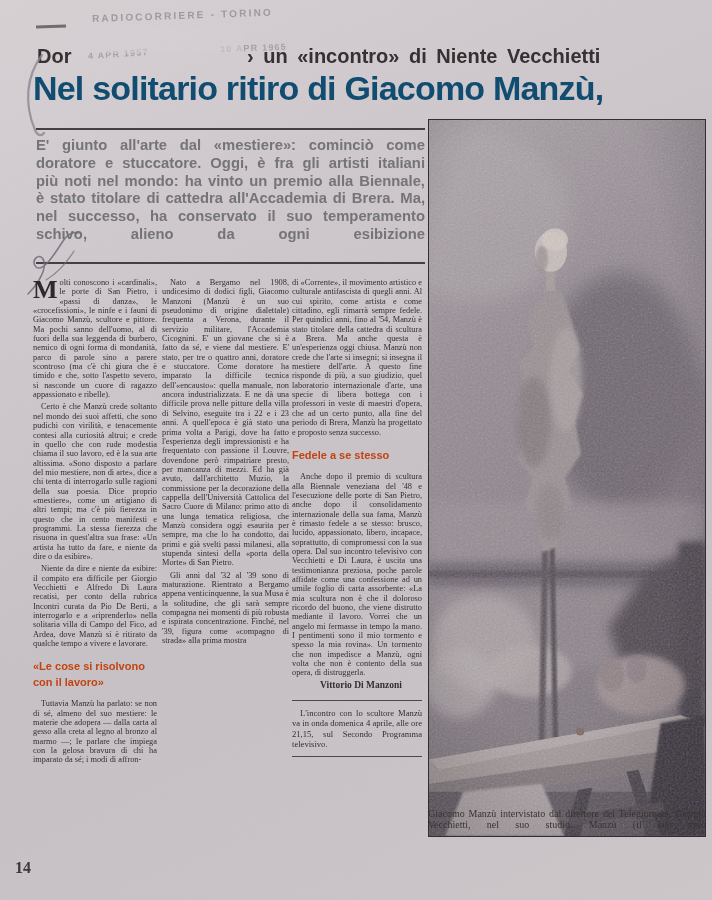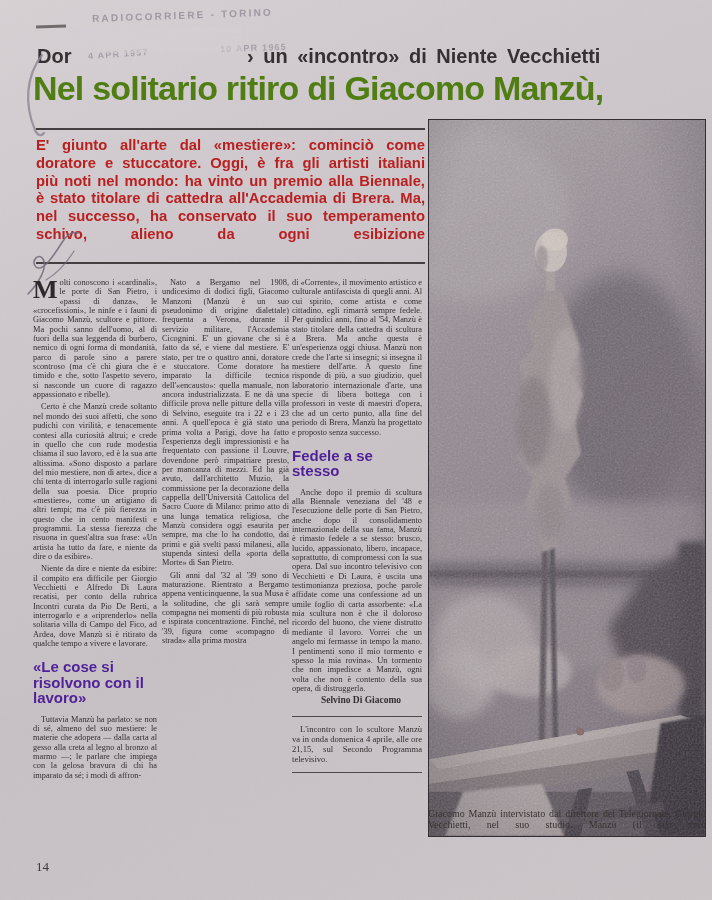--- a/index.html
+++ b/index.html
@@ -23,54 +23,54 @@
 
   
   .whiteout { left:70px; top:27px; width:172px; height:26px; background:#d6d0d3; opacity:.55; border-radius:3px; }
   .pencil-overline { left:36px; top:25px; width:30px; height:2.5px; background:#45403f; opacity:.7; transform:rotate(-2deg); }
   .kicker { font-family:"Liberation Sans",sans-serif; font-weight:700; font-size:20px; color:#322d2e; white-space:nowrap;margin-top:16px; }
   .kicker-prefix { left:37px; top:29px; }
   .kicker-rest  { left:247px; top:29px; word-spacing:4px; }
 
   
   .headline { left:33px; top:70px; width:678px; font-family:"Liberation Sans",sans-serif;
-    font-weight:700; font-size:34px; line-height:1.1; letter-spacing:-0.8px; color:#4d7c0f; white-space:nowrap; }
+    font-weight:700; font-size:34px; line-height:1.1; letter-spacing:-0.8px; color:#0c4a6e; white-space:nowrap; }
 
   
   .rule { background:#413c3d; height:2px; }
   .rule-a { left:36px; top:128px; width:389px; }
   .rule-b { left:36px; top:262px; width:389px; }
   .standfirst { left:36px; top:137px; width:389px; font-family:"Liberation Sans",sans-serif;
-    font-weight:700; font-size:14.8px; line-height:17.8px; color:#b91c1c;
+    font-weight:700; font-size:14.8px; line-height:17.8px; color:#737373;
     text-align:justify; text-align-last:justify; word-spacing:1.5px; }
 
   
   .col { position:absolute; top:278px; height:600px; overflow:hidden; font-size:8.35px;
     line-height:9.35px; text-align:justify; color:#302b2c; }
   .col1 { left:33px;  width:124px; }
   .col2 { left:162px; width:127px; }
   .col3 { left:292px; width:130px; }
   .col p { margin:0 0 3px 0; text-indent:8px; }
   .col p.flush { text-indent:0; }
   .dropcap { float:left; font-weight:700; font-size:26px; line-height:21px; padding:1px 2px 0 0; color:#2a2526; }
-  .subhead { font-family:"Liberation Sans",sans-serif; font-weight:700; font-size:15px;
-    line-height:15.4px; color:#4c1d95; text-align:left; margin:11px 0 9px 0; }
+  .subhead { font-family:"Liberation Sans",sans-serif; font-weight:700; font-size:11px;
+    line-height:15.4px; color:#c2410c; text-align:left; margin:11px 0 9px 0; }
   .byline { text-align:center; font-weight:700; font-size:9.5px; margin-top:9px; text-indent:0; }
   .note-rule { border:0; border-top:1.5px solid #4a4546; margin:10px 0 7px 0; }
   .note-rule.last { margin:7px 0 0 0; }
   .tv-note { font-size:8.6px; line-height:10.3px; text-indent:0; text-align:justify; }
 
   
   .photo-frame { left:428px; top:119px; width:278px; height:718px;
     border:1.5px solid #2f2a30; background:#8d838c; }
   .photo-frame svg { display:block; width:100%; height:100%; }
   .caption { left:428px; top:809px; width:278px; font-weight:400; font-size:10px;
     line-height:10.6px; color:#35302f; text-align:justify; text-align-last:justify; }
 
-  .page-num { left:15px; top:859px; font-weight:400; font-size:13px; color:#3a3536;margin-left:21px; }
+  .page-num { left:15px; top:859px; font-weight:700; font-size:16px; color:#3a3536; }
 
   .overlay-svg { pointer-events:none; }
   .paper-grain { left:0; top:0; width:712px; height:900px; pointer-events:none; }
 </style>
 </head>
 <body>
 
 <div class="abs stamp-agency">RADIOCORRIERE - TORINO</div>
 <div class="abs date-stamp date-left">4 APR 1957</div>
 <div class="abs date-stamp date-right">10 APR 1965</div>
@@ -104,21 +104,21 @@
 
 <div class="col col2">
   <p>Nato a Bergamo nel 1908, undicesimo di dodici figli, Giacomo Manzoni (Manzù è un suo pseudonimo di origine dialettale) frequenta a Verona, durante il servizio militare, l'Accademia Cicognini. E' un giovane che si è fatto da sé, e viene dal mestiere. E' stato, per tre o quattro anni, doratore e stuccatore. Come doratore ha imparato la difficile tecnica dell'«encausto»: quella manuale, non ancora industrializzata. E ne dà una difficile prova nelle pitture della villa di Selvino, eseguite tra i 22 e i 23 anni. A quell'epoca è già stato una prima volta a Parigi, dove ha fatto l'esperienza degli impressionisti e ha frequentato con passione il Louvre, dovendone però rimpatriare presto, per mancanza di mezzi. Ed ha già avuto, dall'architetto Muzio, la commissione per la decorazione della cappella dell'Università Cattolica del Sacro Cuore di Milano: primo atto di una lunga tematica religiosa, che Manzù considera oggi esaurita per sempre, ma che lo ha condotto, dai primi e già svelti passi milanesi, alla stupenda sintesi della «porta della Morte» di San Pietro.</p>
   <p>Gli anni dal '32 al '39 sono di maturazione. Rientrato a Bergamo appena venticinquenne, la sua Musa è la solitudine, che gli sarà sempre compagna nei momenti di più robusta e ispirata concentrazione. Finché, nel '39, figura come «compagno di strada» alla prima mostra</p>
 </div>
 
 <div class="col col3">
   <p class="flush">di «Corrente», il movimento artistico e culturale antifascista di quegli anni. Al cui spirito, come artista e come cittadino, egli rimarrà sempre fedele. Per quindici anni, fino al '54, Manzù è stato titolare della cattedra di scultura a Brera. Ma anche questa è un'esperienza oggi chiusa. Manzù non crede che l'arte si insegni; si insegna il mestiere dell'arte. A questo fine risponde di più, a suo giudizio, quel laboratorio internazionale d'arte, una specie di libera bottega con i professori in veste di maestri d'opera, che ad un certo punto, alla fine del periodo di Brera, Manzù ha progettato e proposto senza successo.</p>
   <h3 class="subhead">Fedele a se stesso</h3>
   <p>Anche dopo il premio di scultura alla Biennale veneziana del '48 e l'esecuzione delle porte di San Pietro, anche dopo il consolidamento internazionale della sua fama, Manzù è rimasto fedele a se stesso: brusco, lucido, appassionato, libero, incapace, soprattutto, di compromessi con la sua opera. Dal suo incontro televisivo con Vecchietti e Di Laura, è uscita una testimonianza preziosa, poche parole affidate come una confessione ad un umile foglio di carta assorbente: «La mia scultura non è che il doloroso ricordo del buono, che viene distrutto mediante il lavoro. Vorrei che un angelo mi fermasse in tempo la mano. I pentimenti sono il mio tormento e spesso la mia rovina». Un tormento che non impedisce a Manzù, ogni volta che non è contento della sua opera, di distruggerla.</p>
-  <p class="byline">Selvino Di Giacomo</p>
+  <p class="byline">Vittorio Di Manzoni</p>
   <hr class="note-rule">
   <p class="tv-note">L'incontro con lo scultore Manzù va in onda domenica 4 aprile, alle ore 21,15, sul Secondo Programma televisivo.</p>
   <hr class="note-rule last">
 </div>
 
 <div class="abs photo-frame">
   <svg viewBox="0 0 274 712" preserveAspectRatio="none" xmlns="http://www.w3.org/2000/svg">
     <defs>
       <linearGradient id="pbg" x1="0" y1="0" x2="0.25" y2="1">
         <stop offset="0" stop-color="#a79fa4"></stop>

